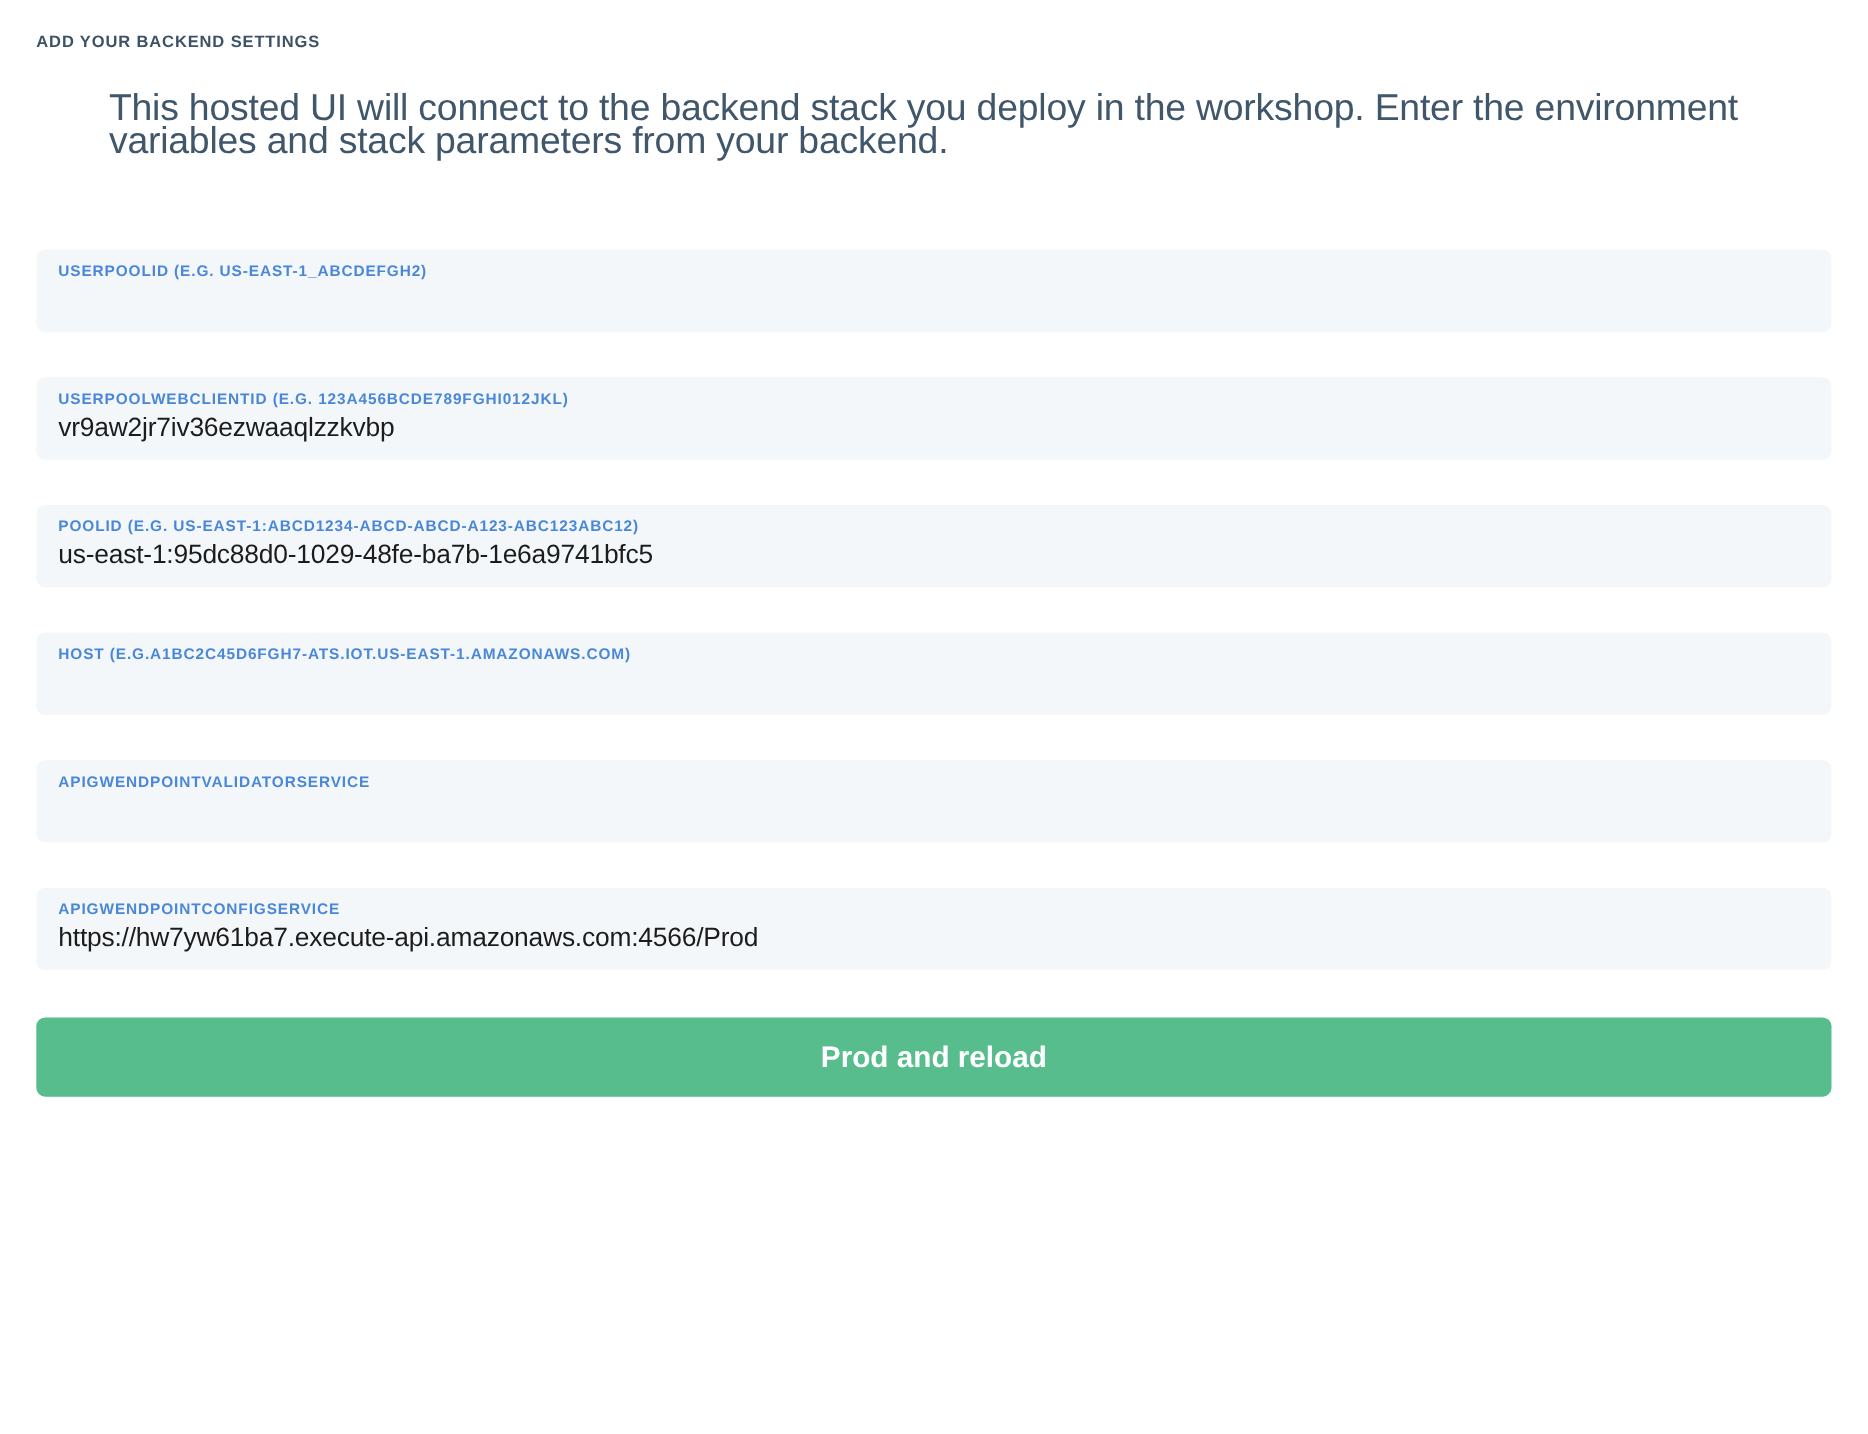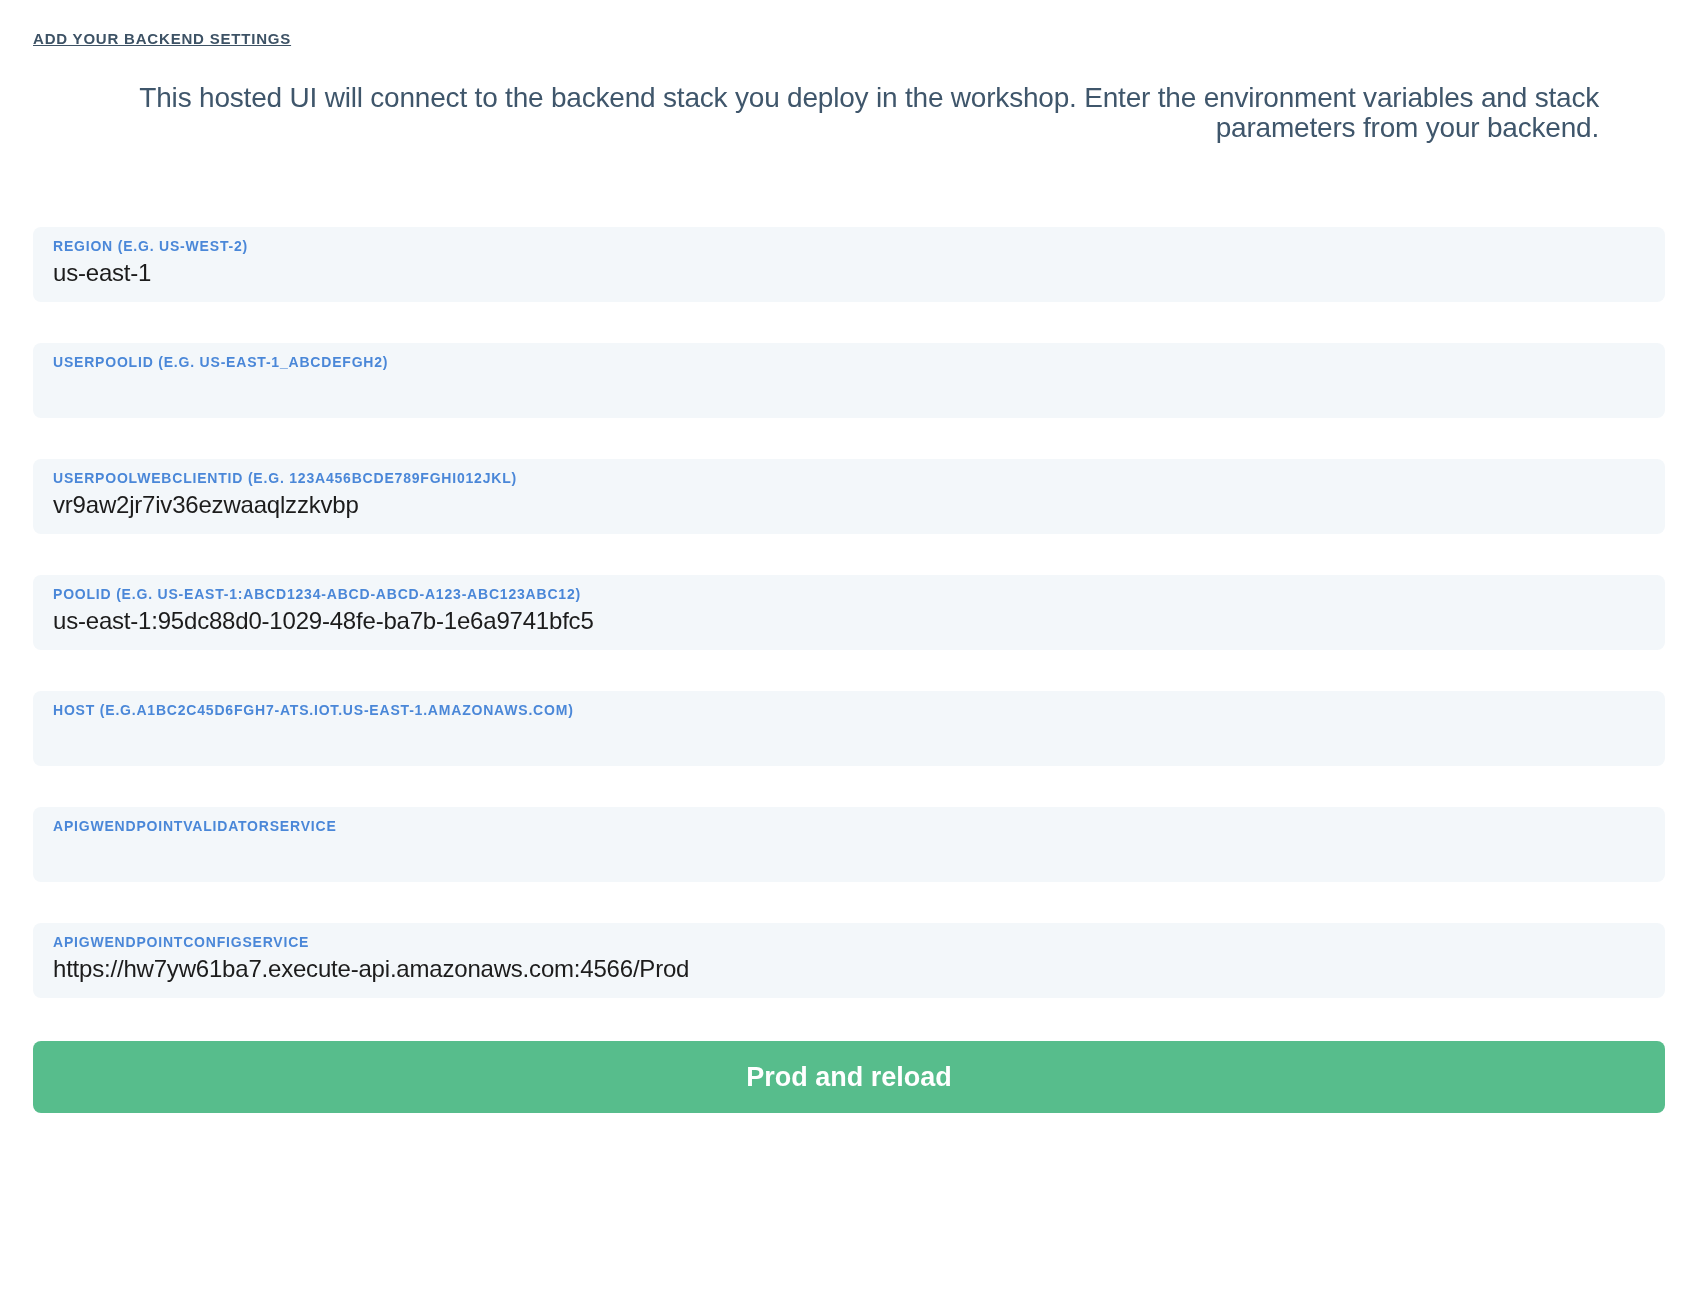--- a/index.html
+++ b/index.html
@@ -14,27 +14,26 @@
     padding: 30px 33px 24px 33px;
     position: relative;
   }
   .settings-heading {
     font-size: 15px;
     font-weight: bold;
     letter-spacing: 0.8px;
     color: #3d5265;
     text-transform: uppercase;
     padding-left: 0px;
-    text-decoration: underline;
   }
   .settings-description {
     margin: 36px auto 0 auto;
     max-width: 1500px;
-    text-align: right;
-    font-size: 28px;
+    text-align: left;
+    font-size: 34px;
     line-height: 30px;
     color: #3f566b;
     letter-spacing: -0.2px;
   }
   .fields {
     margin-top: 84px;
   }
   .field {
     background: #f3f7fa;
     border-radius: 8px;
@@ -86,24 +85,20 @@
 <body>
 
 <div class="page">
 
   <div class="settings-heading">ADD YOUR BACKEND SETTINGS</div>
 
   <div class="settings-description">This hosted UI will connect to the backend stack you deploy in the workshop. Enter the environment variables and stack parameters from your backend.</div>
 
   <div class="fields">
 
-    <div class="field">
-      <label class="field-label">REGION (E.G. US-WEST-2)</label>
-      <input class="field-input" value="us-east-1" style="">
-    </div>
 
     <div class="field">
       <label class="field-label">USERPOOLID (E.G. US-EAST-1_ABCDEFGH2)</label>
     </div>
 
     <div class="field">
       <label class="field-label">USERPOOLWEBCLIENTID (E.G. 123A456BCDE789FGHI012JKL)</label>
       <input class="field-input" value="vr9aw2jr7iv36ezwaaqlzzkvbp" style="">
     </div>
 

